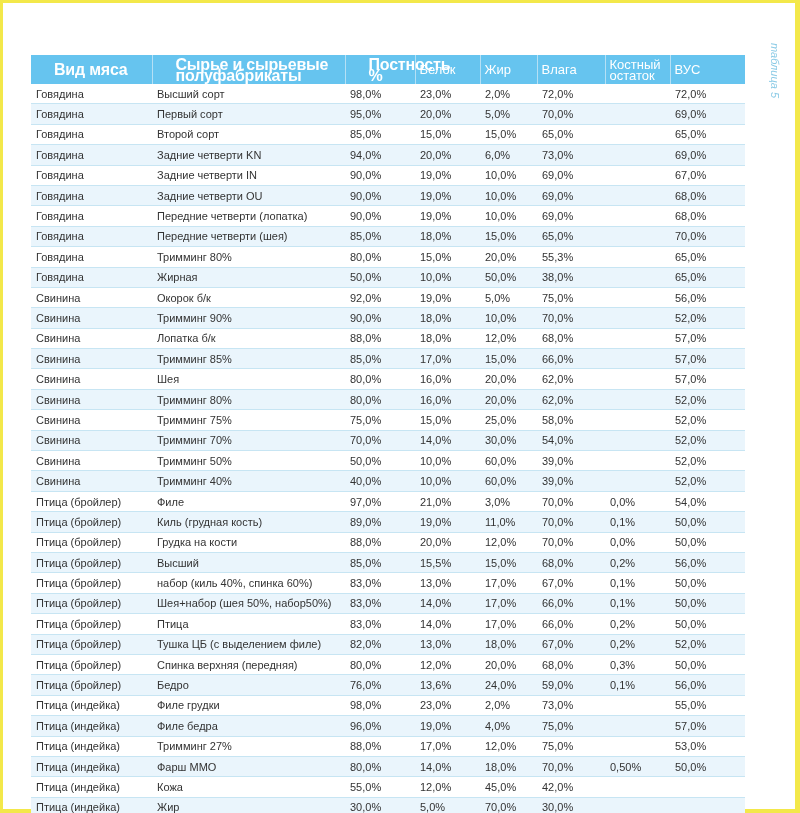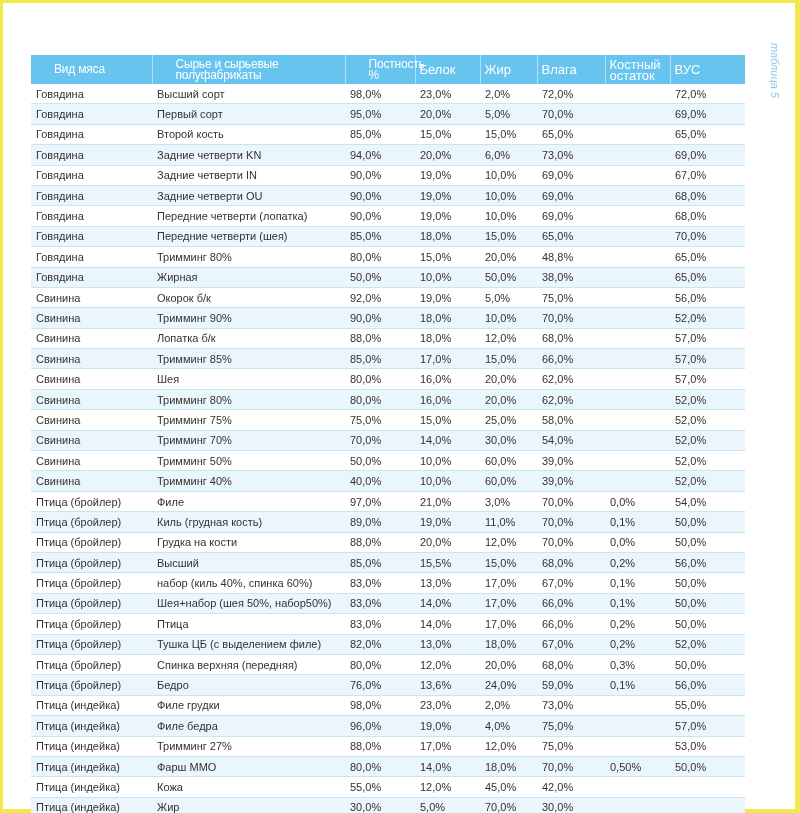--- a/index.html
+++ b/index.html
@@ -70,22 +70,22 @@
       font-weight: normal;
       font-size: 13px;
       text-align: left;
       padding: 0 4px;
       height: 29px;
       line-height: 11px;
       border-right: 1px solid #b5e0f5;
       vertical-align: middle;
     }
     table.grid thead th.small {
-      font-size: 12px;
-      font-weight: normal;
+      font-size: 16px;
+      font-weight: bold;
       letter-spacing: -0.2px;
       padding-left: 23px;
     }
     table.grid thead th:last-child { border-right: none; }
     table.grid tbody td {
       height: 19.4px;
       padding: 0 5px;
       white-space: nowrap;
       border-bottom: 1px solid #c7e5f3;
       vertical-align: middle;
@@ -143,21 +143,21 @@
           <td>Первый сорт</td>
           <td>95,0%</td>
           <td>20,0%</td>
           <td>5,0%</td>
           <td>70,0%</td>
           <td></td>
           <td>69,0%</td>
         </tr>
         <tr>
           <td>Говядина</td>
-          <td>Второй кость</td>
+          <td>Второй сорт</td>
           <td>85,0%</td>
           <td>15,0%</td>
           <td>15,0%</td>
           <td>65,0%</td>
           <td></td>
           <td>65,0%</td>
         </tr>
         <tr>
           <td>Говядина</td>
           <td>Задние четверти KN</td>
@@ -207,21 +207,21 @@
           <td>65,0%</td>
           <td></td>
           <td>70,0%</td>
         </tr>
         <tr>
           <td>Говядина</td>
           <td>Тримминг 80%</td>
           <td>80,0%</td>
           <td>15,0%</td>
           <td>20,0%</td>
-          <td>48,8%</td>
+          <td>55,3%</td>
           <td></td>
           <td>65,0%</td>
         </tr>
         <tr>
           <td>Говядина</td>
           <td>Жирная</td>
           <td>50,0%</td>
           <td>10,0%</td>
           <td>50,0%</td>
           <td>38,0%</td>

